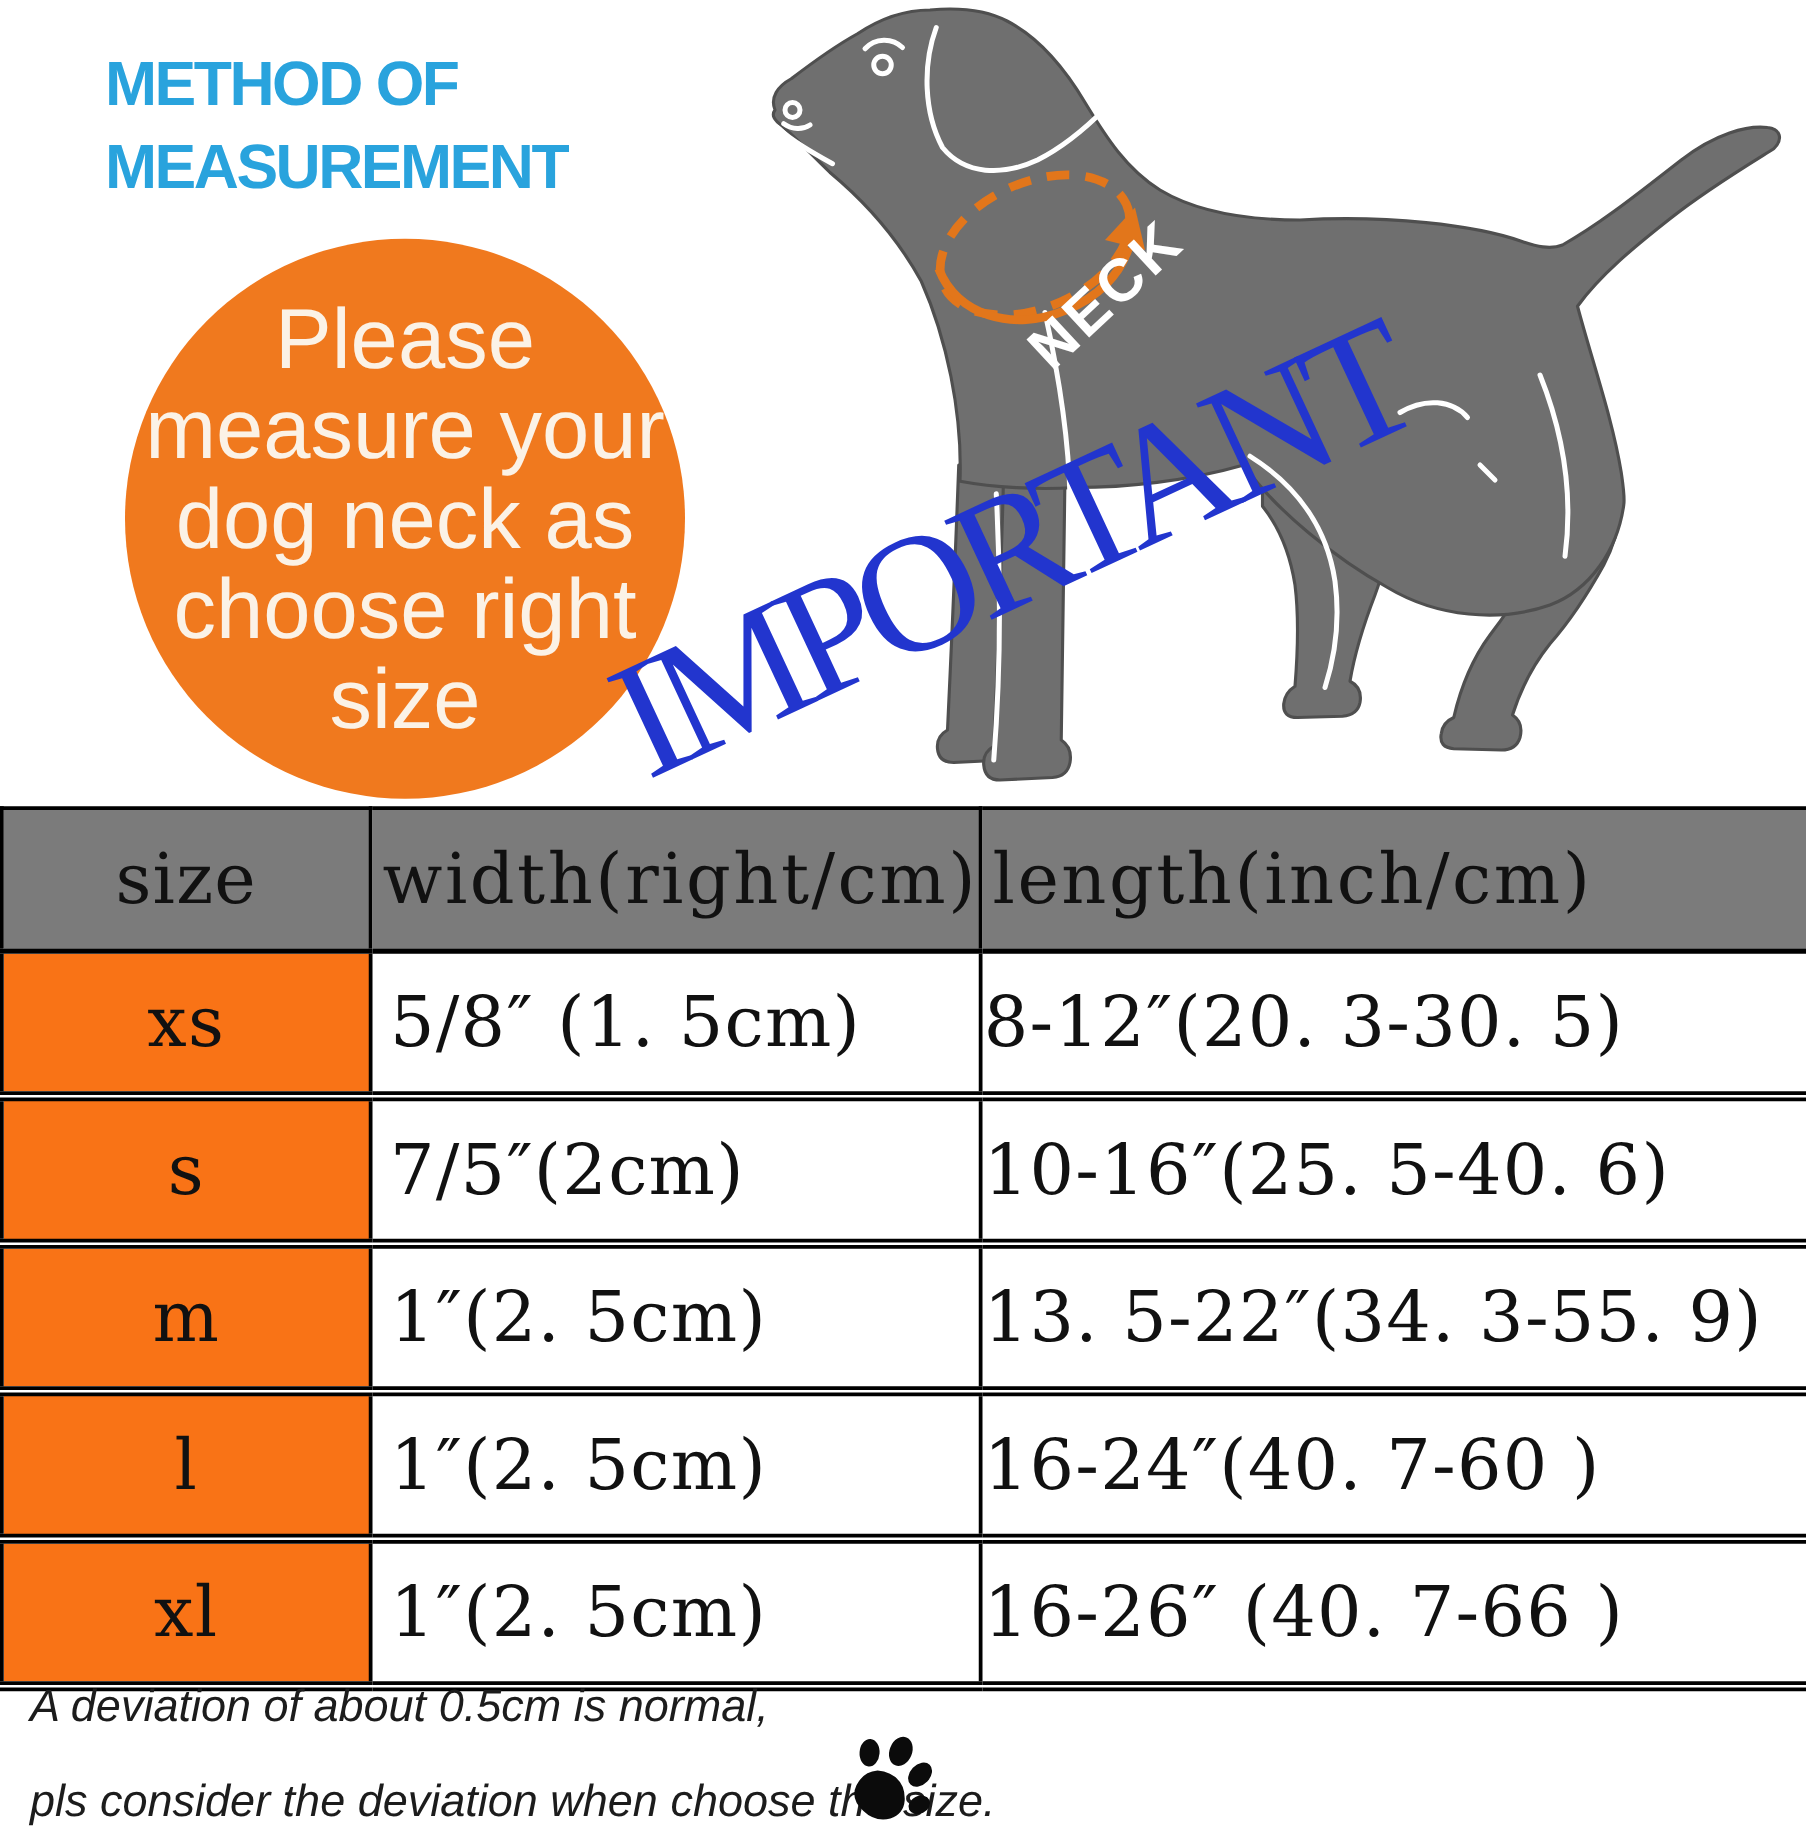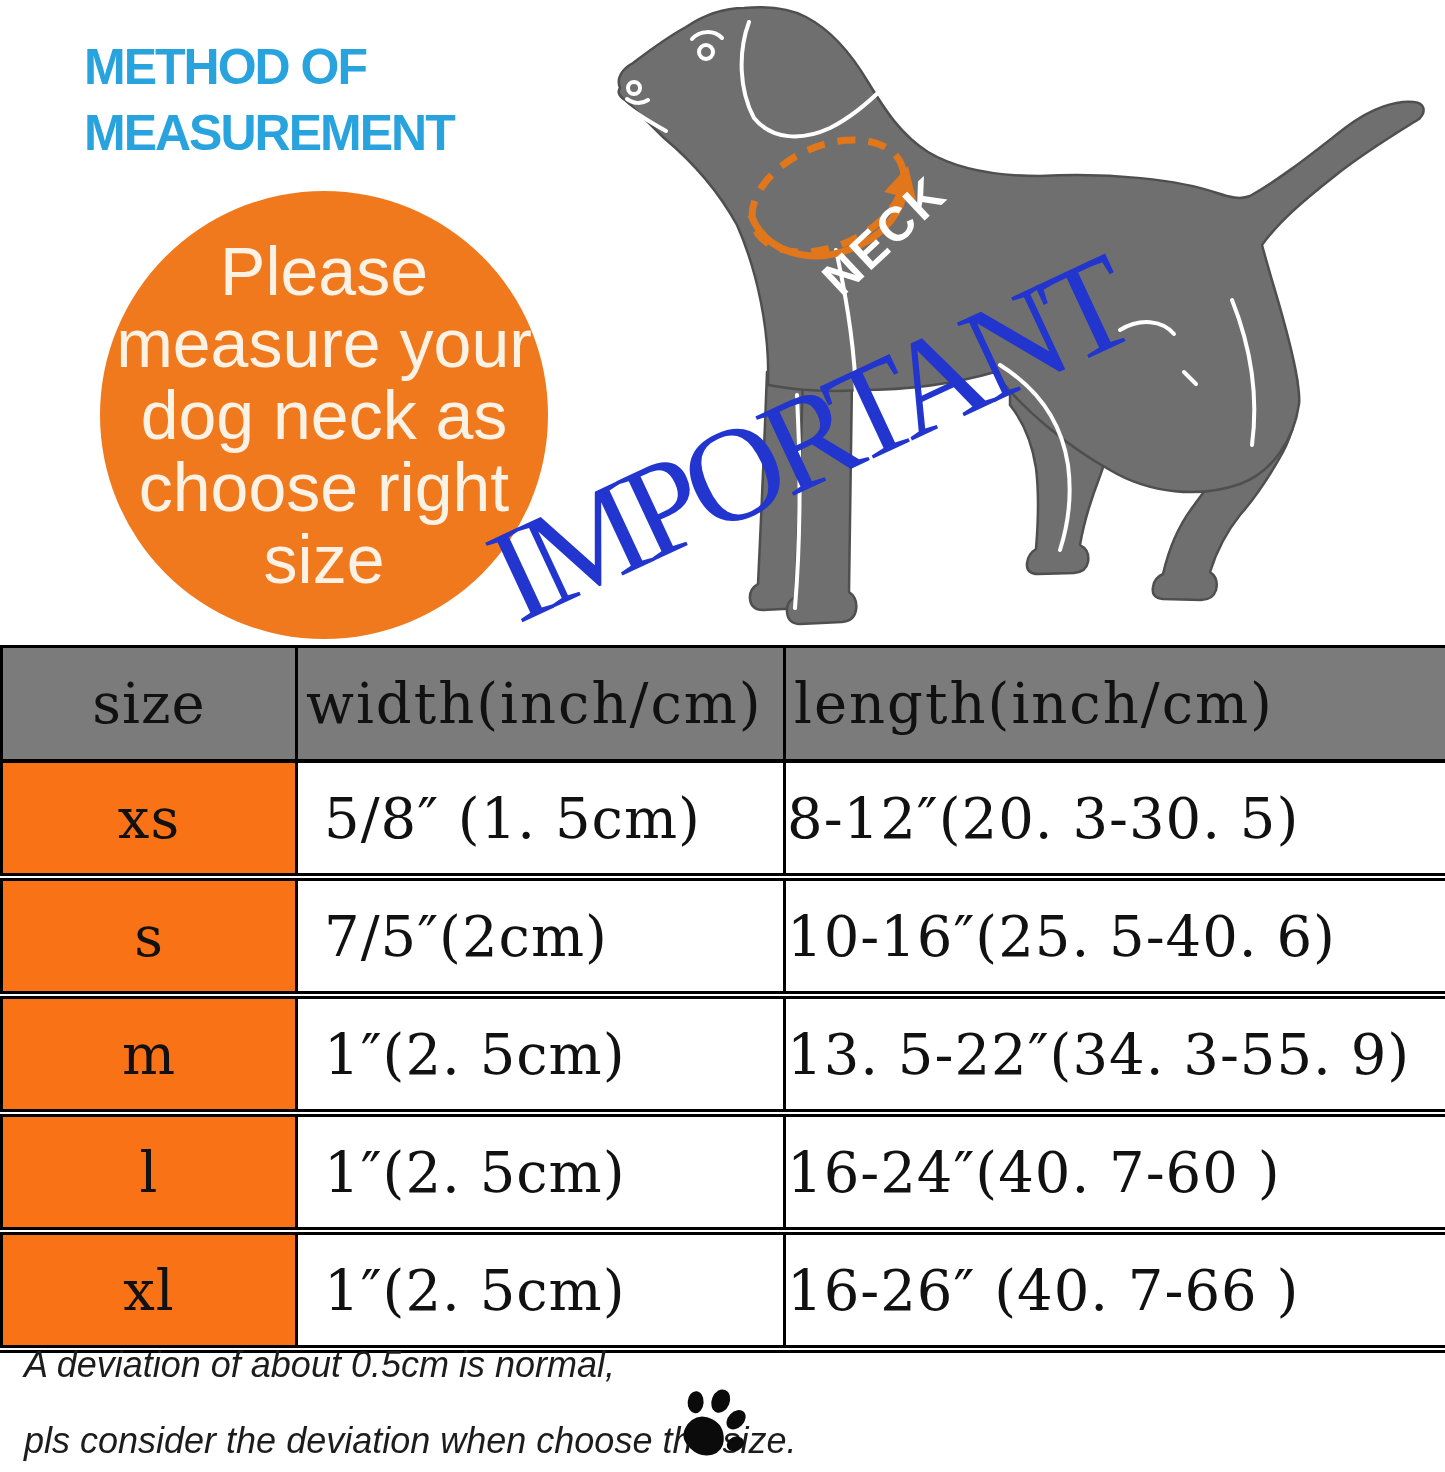--- a/index.html
+++ b/index.html
@@ -43,21 +43,21 @@
   .size-table td{
     border-left:3px solid #000;border-right:3px solid #000;
     font-size:56px;letter-spacing:1px;overflow:hidden;white-space:nowrap;
   }
   .size-table tr.hdr td{
     background:#7B7B7B;height:109px;border-top:3px solid #000;border-bottom:4px solid #000;
   }
   .size-table tr.datarow td{height:108px;border-bottom:8px double #000;background:#ffffff;}
   .size-table td.c-size{text-align:center;}
   .size-table tr.datarow td.c-size{background:#f97316;}
-  .size-table td.c-width{padding-left:26px;}
+  .size-table td.c-width{padding-left:14px;}
   .size-table td.c-length{}
   .size-table tr.hdr td.c-width,.size-table tr.hdr td.c-length{padding-left:8px;letter-spacing:2px;}
   
   .note-line{
     position:absolute;left:24px;
     font-family:"Liberation Sans", sans-serif;font-style:italic;
     font-size:36px;color:#1c1c1c;white-space:nowrap;text-align:right;
   }
   .note-1{top:1344px;}
   .note-2{top:1420px;}
@@ -151,21 +151,21 @@
 
 <table class="size-table">
   <colgroup>
       <col style="width:295px">
       <col style="width:488px">
       <col style="width:662px">
     </colgroup>
   <tbody>
     <tr class="hdr">
       <td class="c-size">size</td>
-      <td class="c-width">width(inch/cm)</td>
+      <td class="c-width">width(right/cm)</td>
       <td class="c-length">length(inch/cm)</td>
     </tr>
     <tr class="datarow">
       <td class="c-size">xs</td>
       <td class="c-width">5/8″ (1. 5cm)</td>
       <td class="c-length">8-12″(20. 3-30. 5)</td>
     </tr>
     <tr class="datarow">
       <td class="c-size">s</td>
       <td class="c-width">7/5″(2cm)</td>

